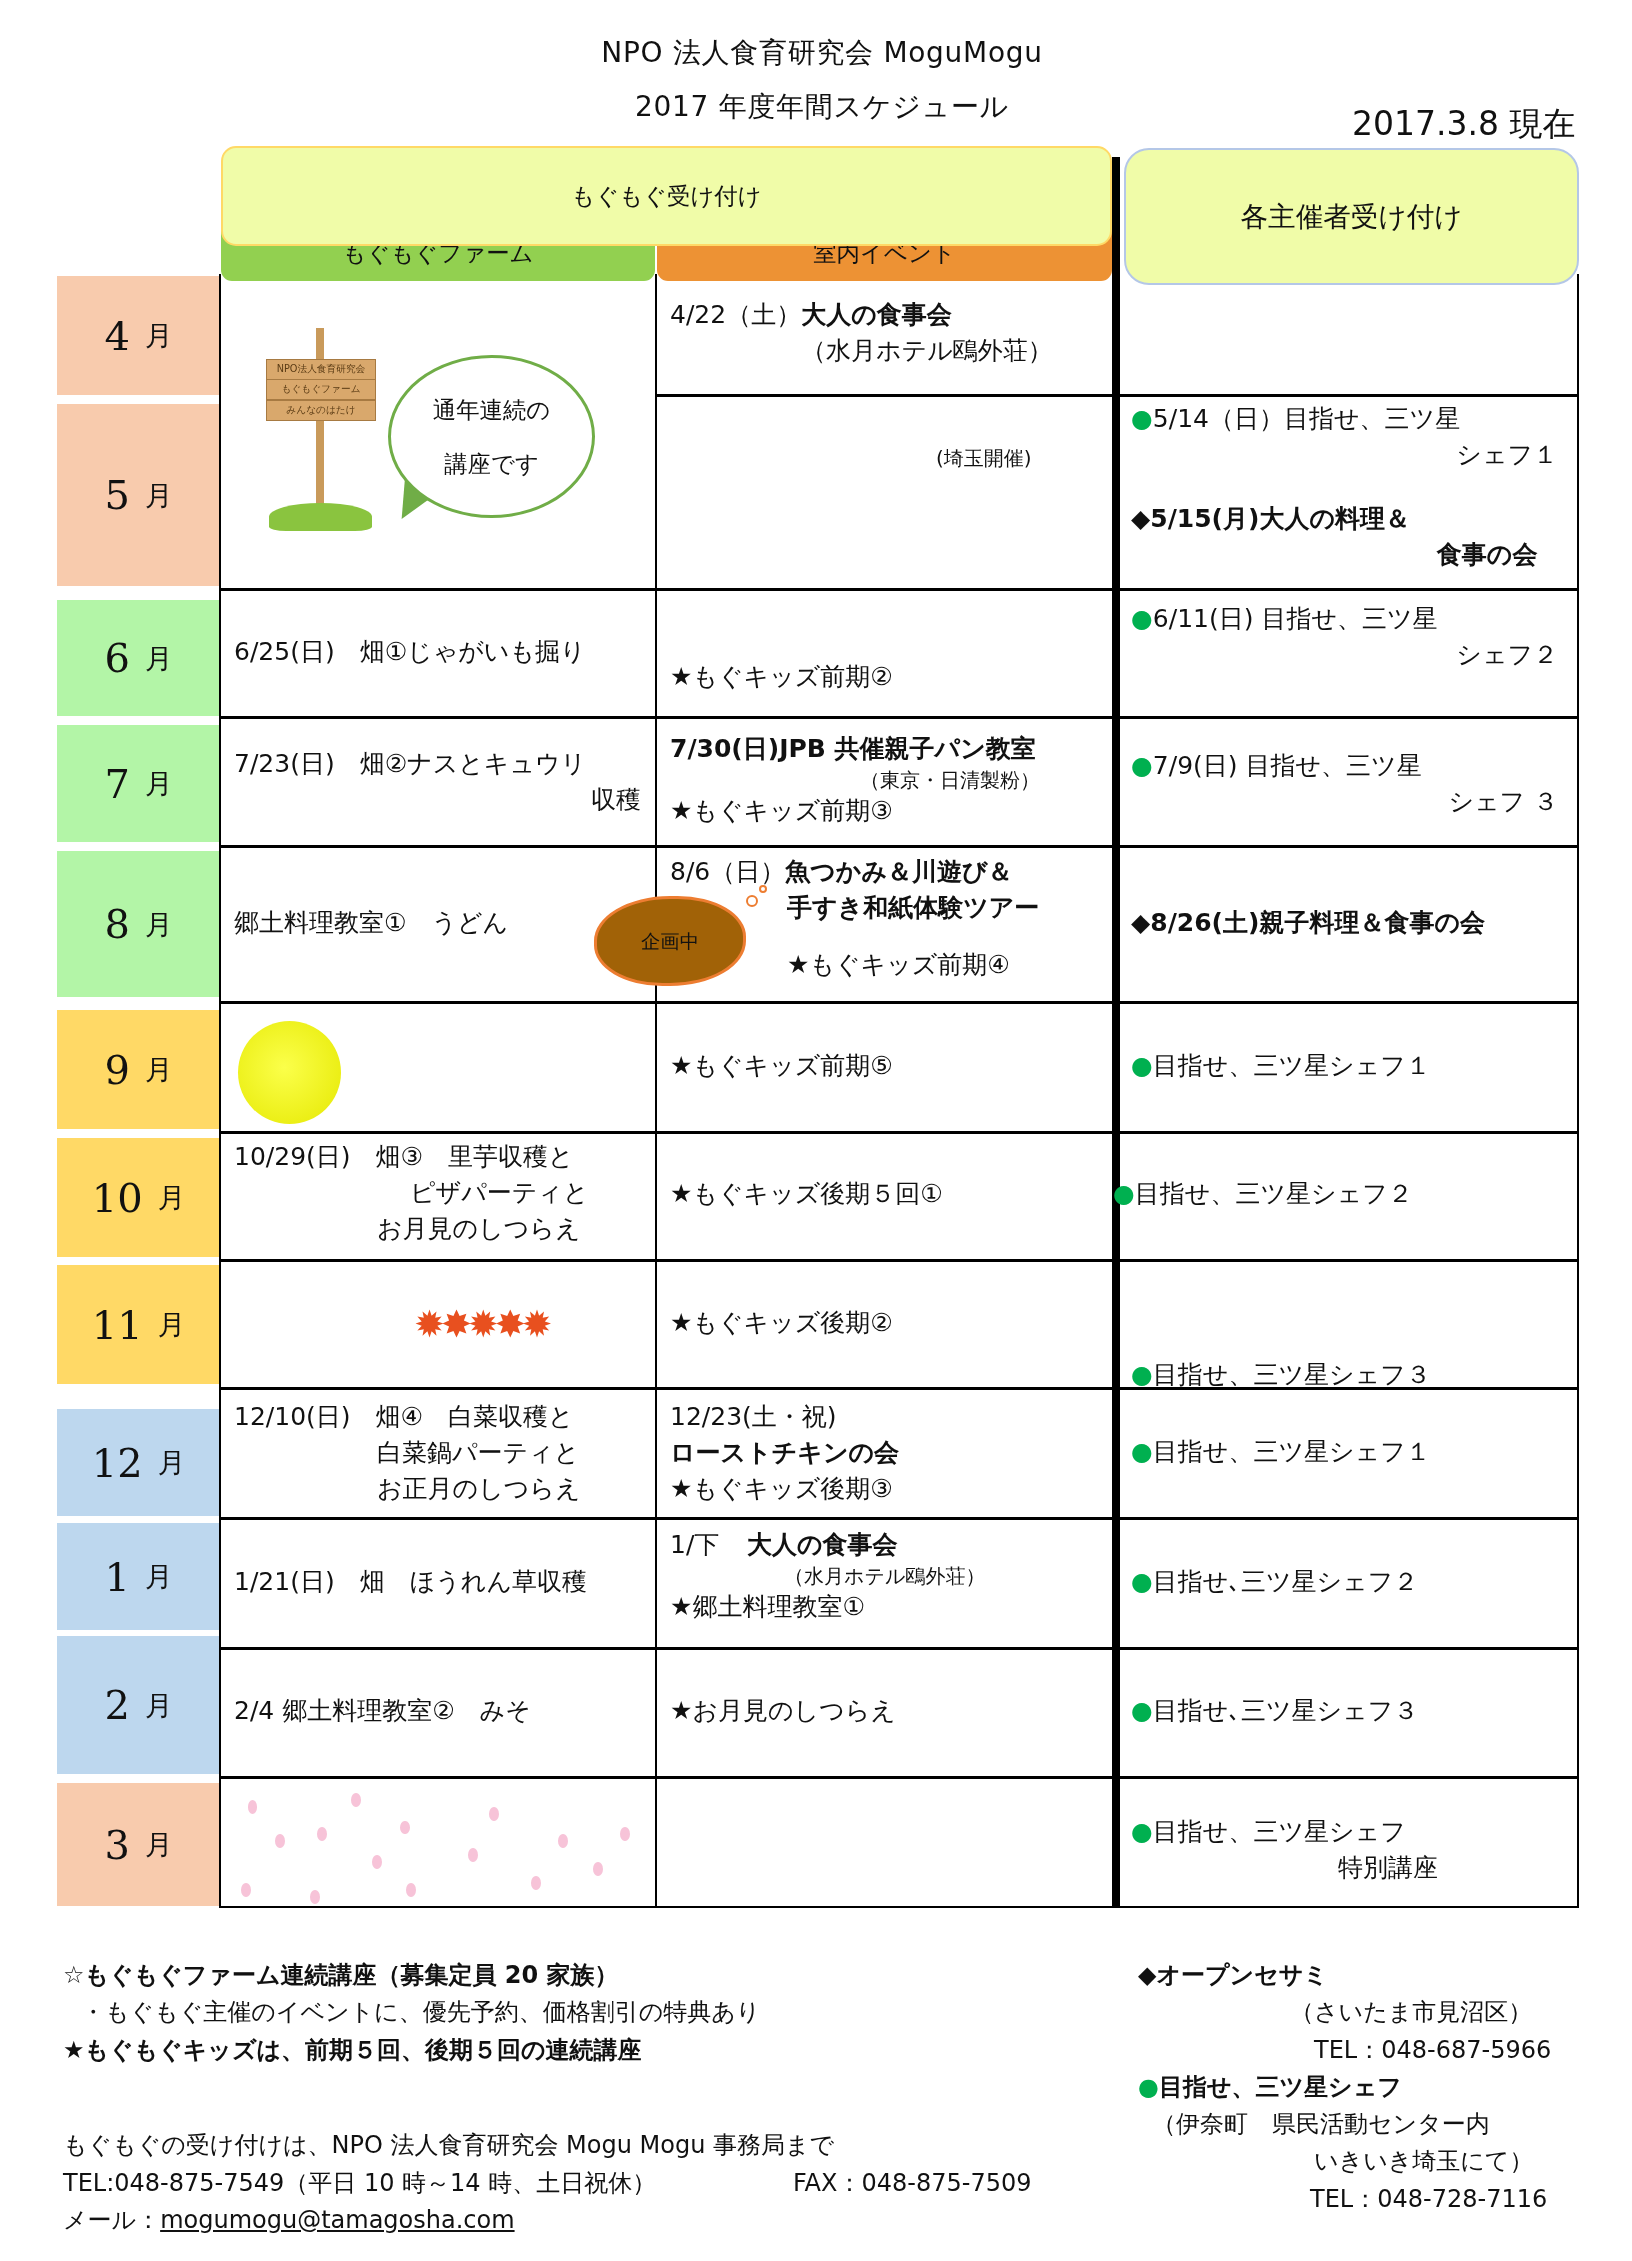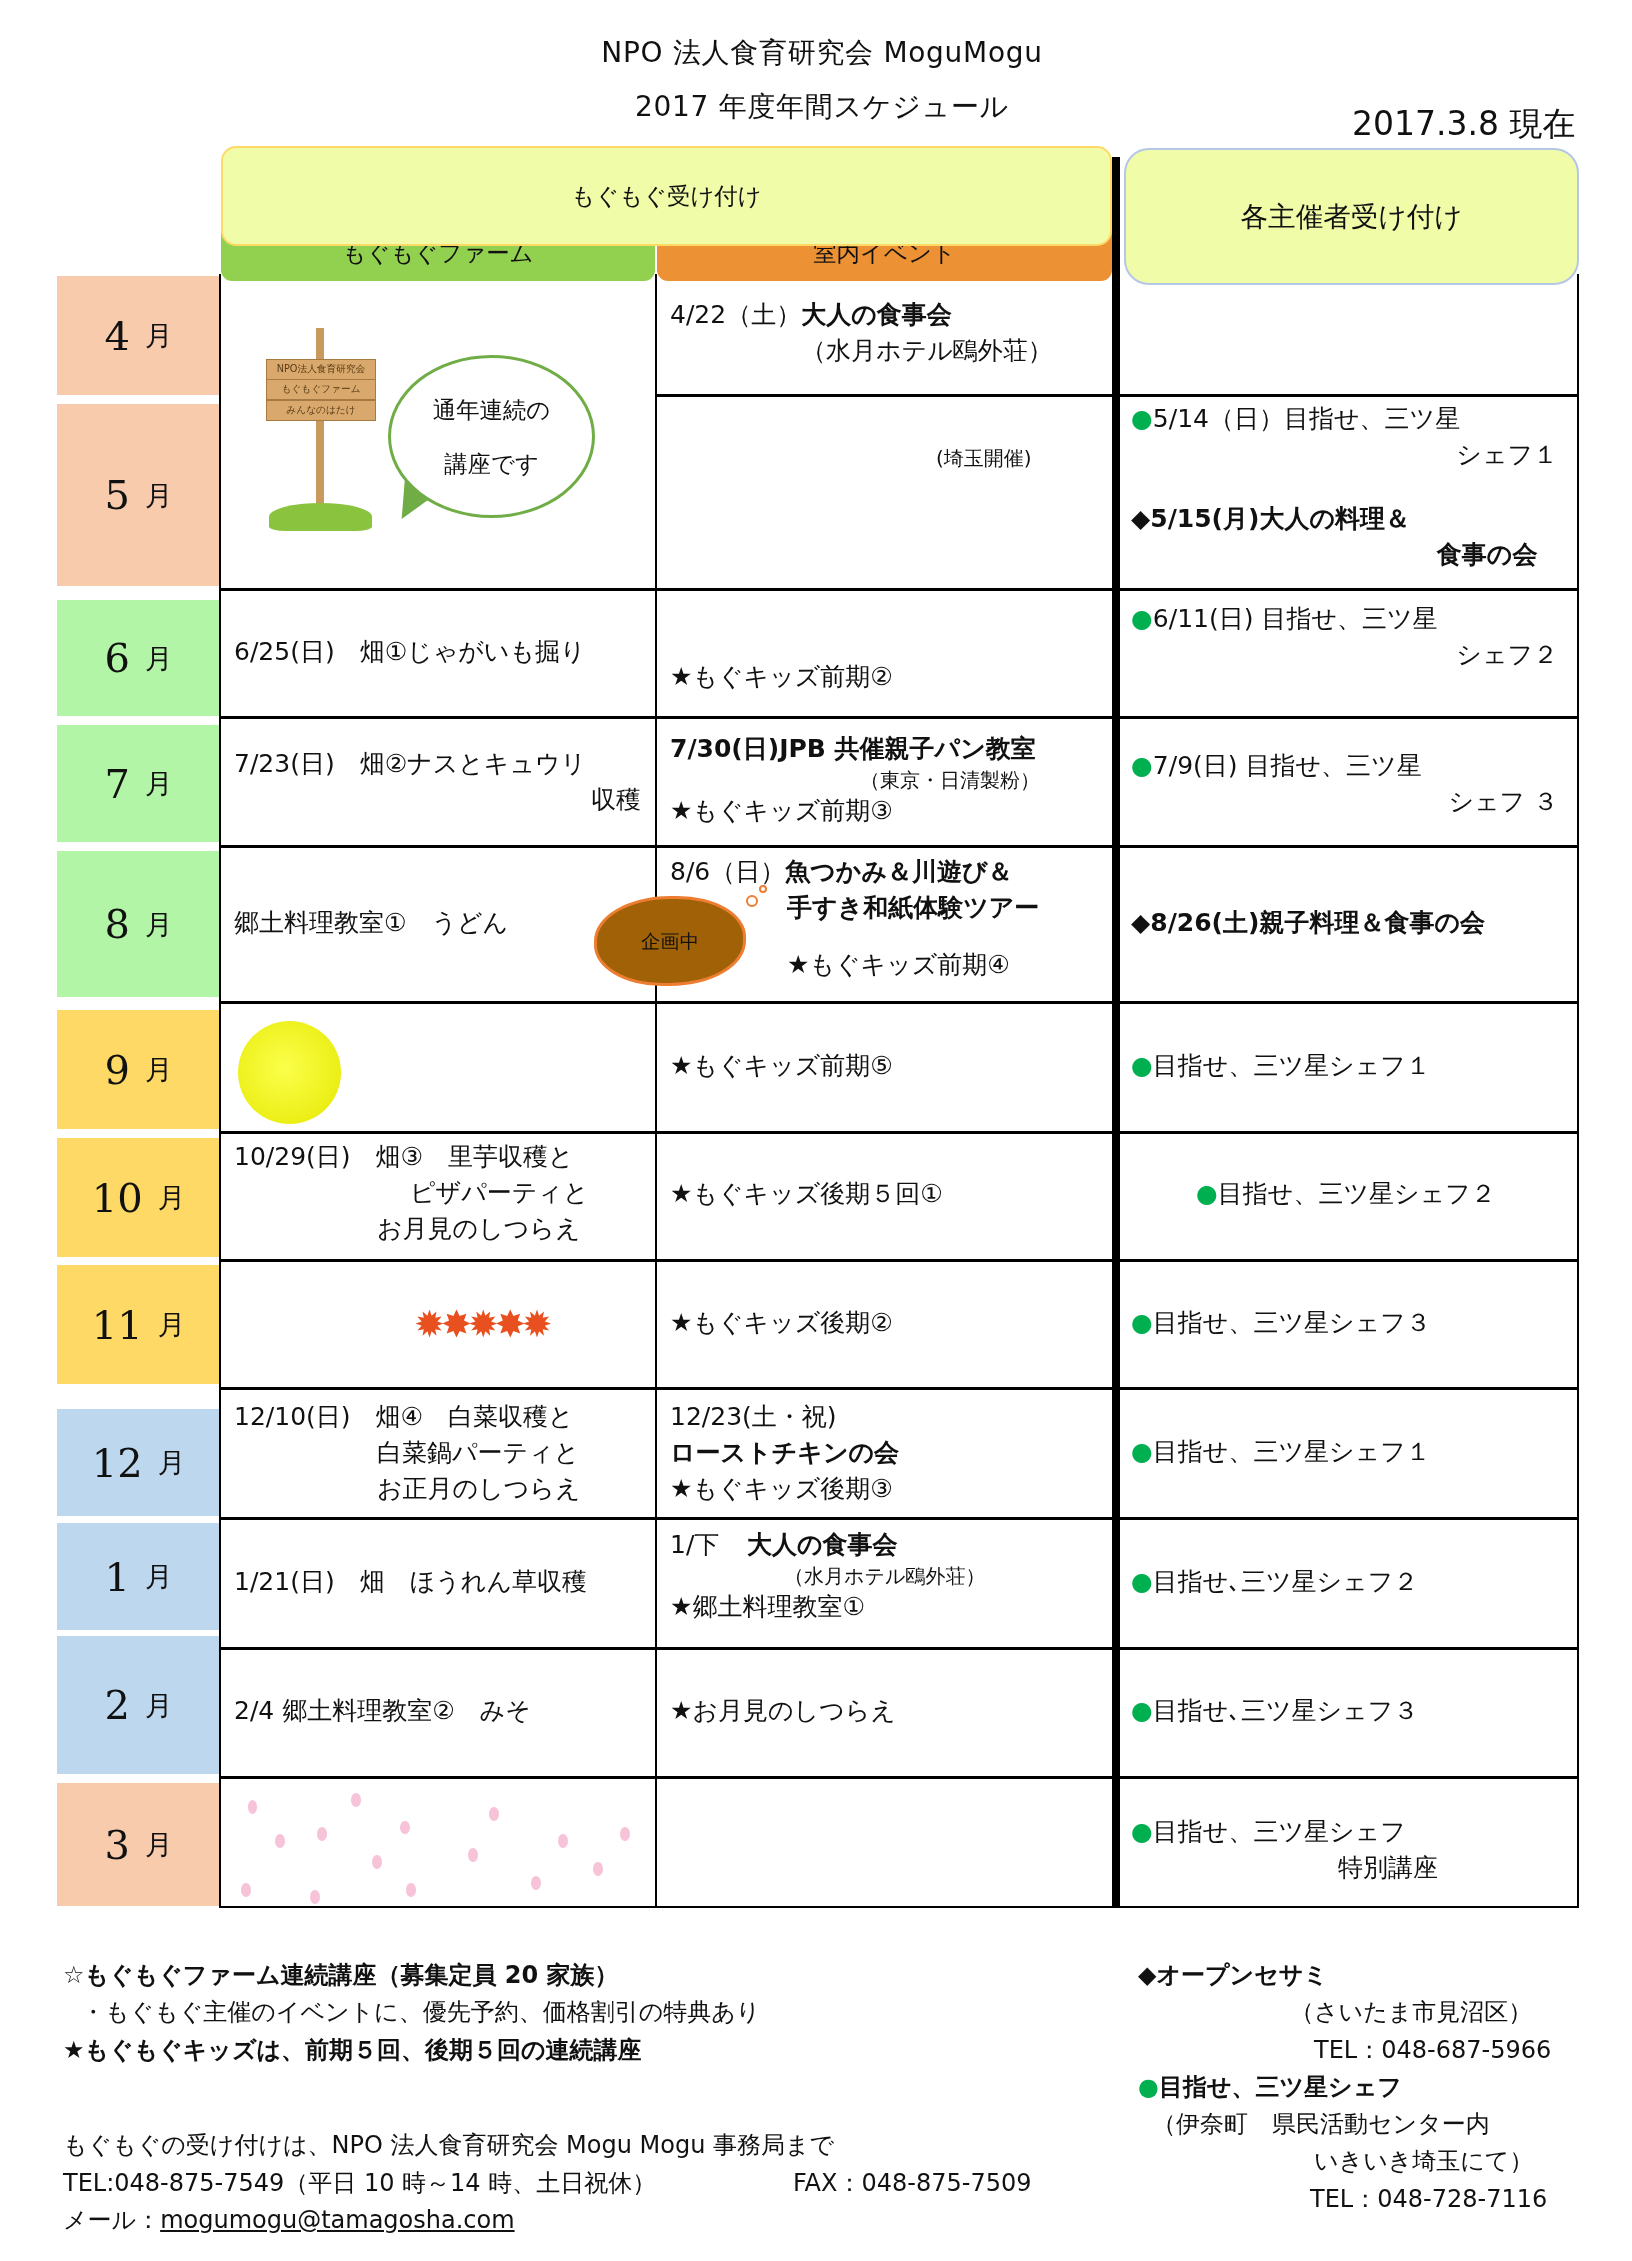--- a/index.html
+++ b/index.html
@@ -214,25 +214,25 @@
 <div class="moon"></div>
 <div class="cell" style="left:670px;top:1048px;width:428px;">★もぐキッズ前期⑤</div>
 <div class="cell" style="left:1131px;top:1048px;width:434px;"><span class="dot">●</span><span>目指せ、三ツ星シェフ１</span></div>
 
 <div class="cell" style="left:234px;top:1139px;width:372px;">
   <div>10/29(日)　畑③　里芋収穫と</div>
   <div style="padding-left:176px;">ピザパーティと</div>
   <div style="padding-left:143px;">お月見のしつらえ</div>
 </div>
 <div class="cell" style="left:670px;top:1176px;width:428px;">★もぐキッズ後期５回①</div>
-<div class="cell" style="left:1196px;top:1176px;width:434px;"><span class="dot">●</span><span>目指せ、三ツ星シェフ２</span></div>
+<div class="cell" style="left:1113px;top:1176px;width:434px;"><span class="dot">●</span><span>目指せ、三ツ星シェフ２</span></div>
 
 <div class="leaves">✹✸✹✸✹</div>
 <div class="cell" style="left:670px;top:1305px;width:428px;">★もぐキッズ後期②</div>
-<div class="cell" style="left:1131px;top:1305px;width:434px;"><span class="dot">●</span><span>目指せ、三ツ星シェフ３</span></div>
+<div class="cell" style="left:1131px;top:1357px;width:434px;"><span class="dot">●</span><span>目指せ、三ツ星シェフ３</span></div>
 
 <div class="cell" style="left:234px;top:1399px;width:372px;">
   <div>12/10(日)　畑④　白菜収穫と</div>
   <div style="padding-left:143px;">白菜鍋パーティと</div>
   <div style="padding-left:143px;">お正月のしつらえ</div>
 </div>
 <div class="cell" style="left:670px;top:1399px;width:428px;">
   <div>12/23(土・祝)</div>
   <div class="bold">ローストチキンの会</div>
   <div>★もぐキッズ後期③</div>

